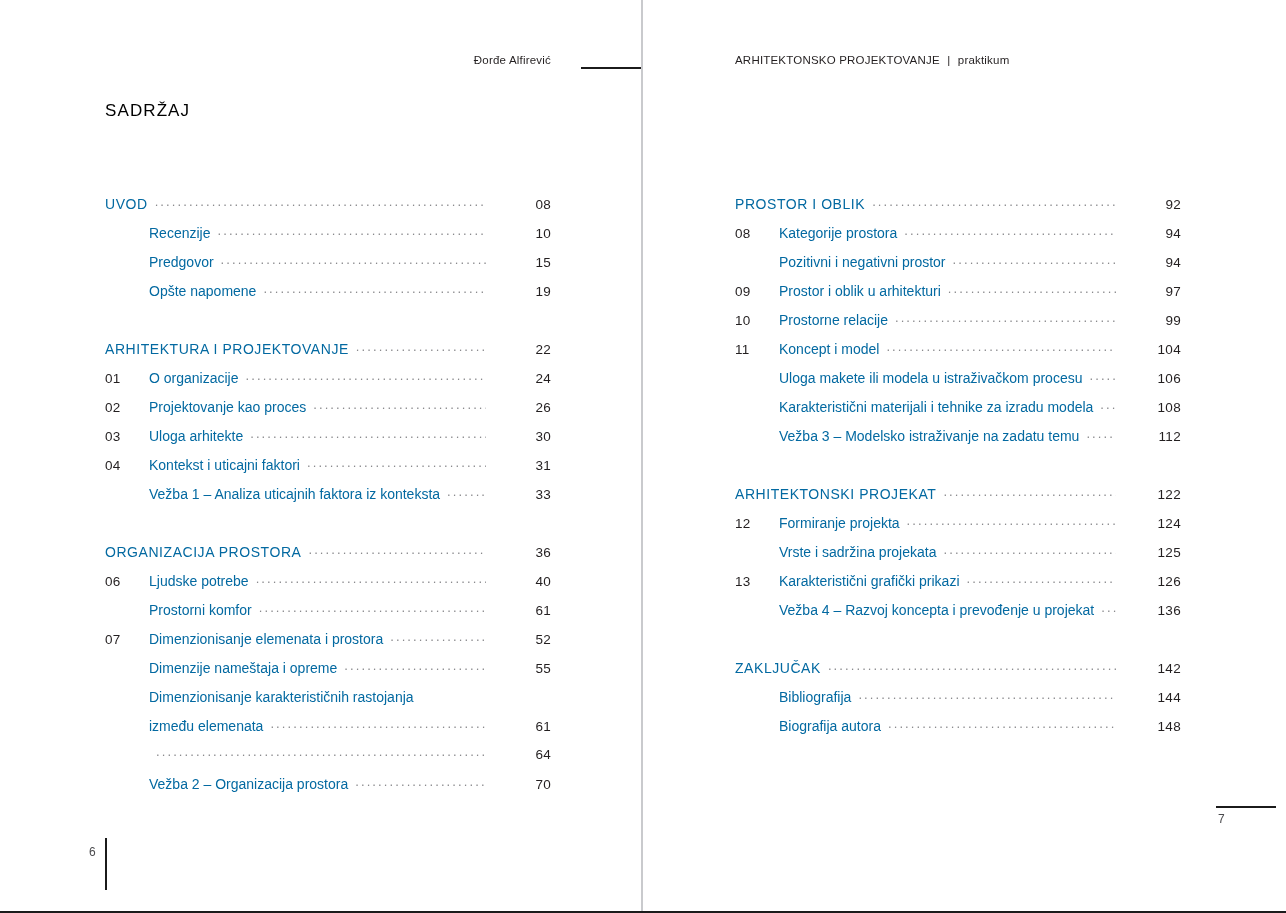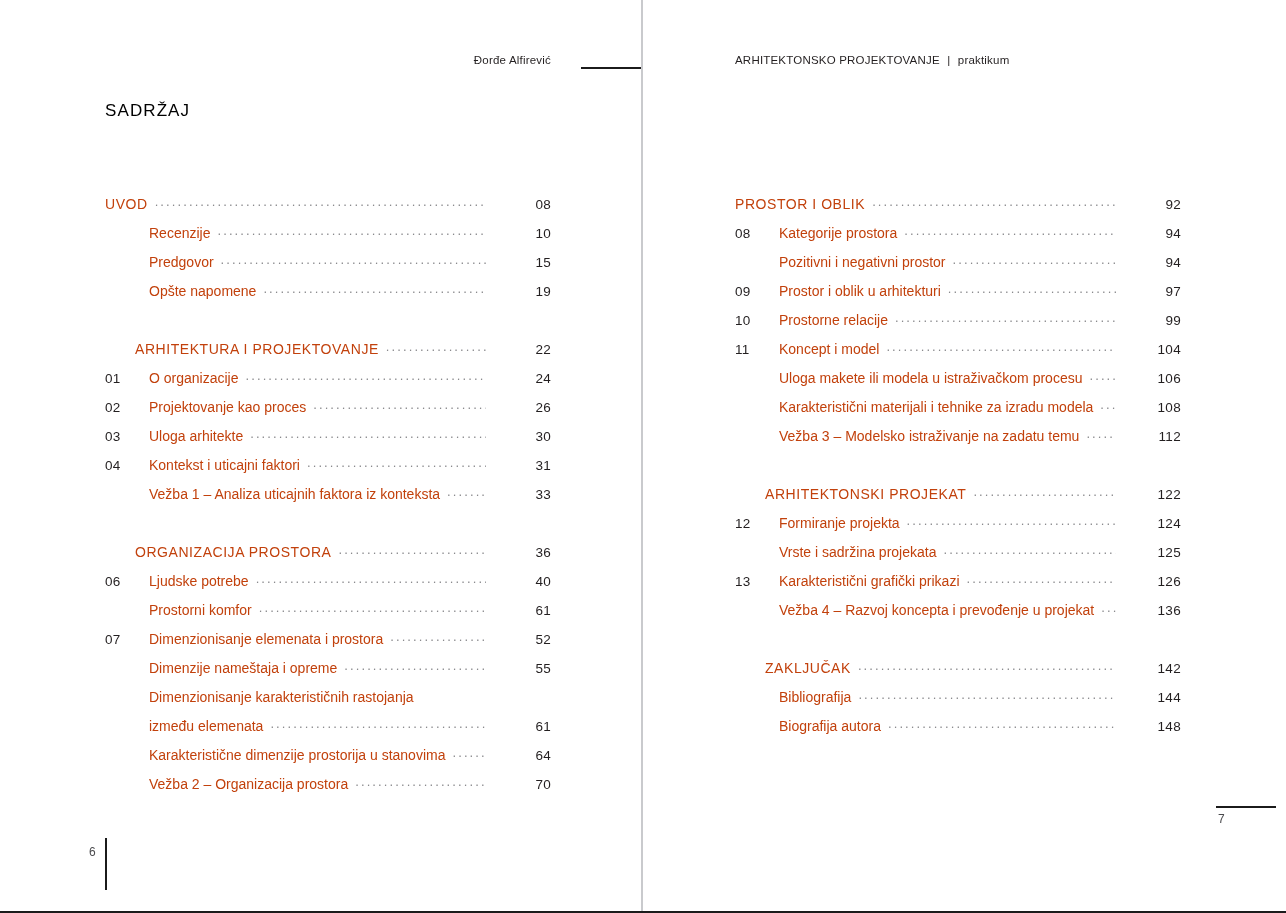--- a/index.html
+++ b/index.html
@@ -101,34 +101,33 @@
   .toc-right { left: 735px; width: 446px; }
 
   .row {
     display: flex;
     align-items: baseline;
     height: 29px;
     font-size: 14px;
   }
   .row.gap-before {
     margin-top: 29px;
-    margin-left: 30px;
   }
 
   .num {
     width: 44px;
     flex: 0 0 44px;
     font-size: 13.5px;
     color: #231f20;
     letter-spacing: 0.3px;
   }
 
   .label {
     white-space: nowrap;
-    color: #c2410c;
+    color: #0369a1;
   }
   .label.section {
     letter-spacing: 0.55px;
   }
 
   
   .leader {
     flex: 1 1 auto;
     min-width: 6px;
     margin: 0 7px 0 7px;
@@ -296,21 +295,20 @@
           <span class="pageno"></span>
         </div>
         <div class="row">
           <span class="num"></span>
           <span class="label">između elemenata</span>
           <span class="leader"></span>
           <span class="pageno">61</span>
         </div>
         <div class="row">
           <span class="num"></span>
-          <span class="label">Karakteristične dimenzije prostorija u stanovima</span>
           <span class="leader"></span>
           <span class="pageno">64</span>
         </div>
         <div class="row">
           <span class="num"></span>
           <span class="label">Vežba 2 – Organizacija prostora</span>
           <span class="leader"></span>
           <span class="pageno">70</span>
         </div>
       </div>

